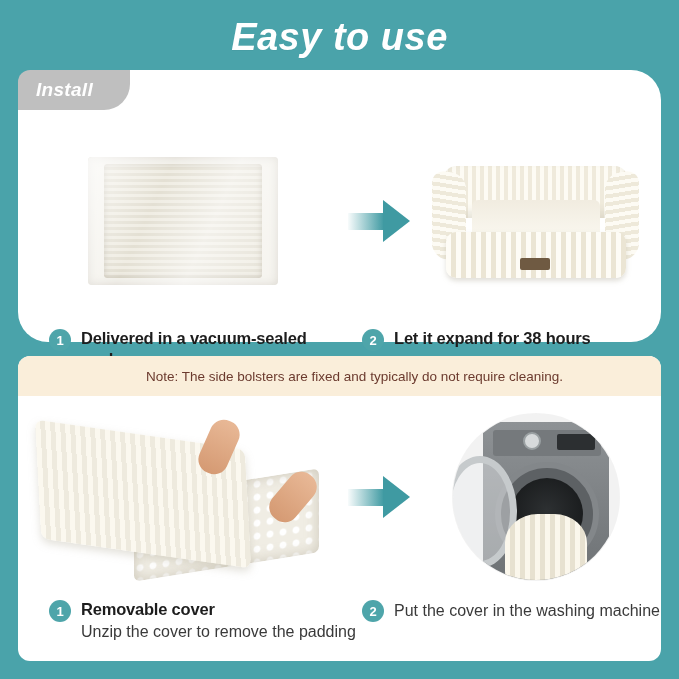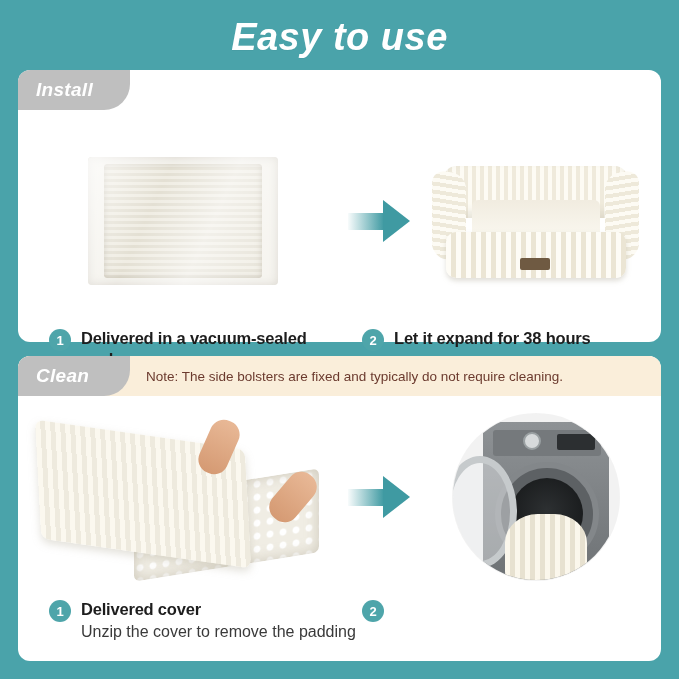--- a/index.html
+++ b/index.html
@@ -31,21 +31,21 @@
   }
 
   
   .card {
     position: absolute;
     left: 18px;
     width: 643px;
     background: #ffffff;
     border-radius: 12px;
   }
-  #card-install { top: 70px;  height: 272px; }
+  #card-install { top: 70px;  height: 272px; border-radius: 30px; }
   #card-clean   { top: 356px; height: 305px; }
 
   
   .section-badge {
     position: absolute;
     top: 0;
     left: 0;
     width: 112px;
     height: 40px;
     background: #bfbfbf;
@@ -374,21 +374,20 @@
 
   </div>
 </div>
 
 <div class="card" id="card-clean">
 
   <div class="clean-banner">
     <span class="clean-banner-text">Note: The side bolsters are fixed and typically do not require cleaning.</span>
   </div>
 
-  <div class="section-badge">Clean</div>
 
   <div class="img-row" id="clean-imgs">
 
     <div class="img-cell" style="width:330px;">
       <div class="coverfoam">
         <div class="foam"></div>
         <div class="cover"></div>
         <div class="hand1"></div>
         <div class="hand2"></div>
       </div>
@@ -412,25 +411,26 @@
       </div>
     </div>
 
   </div>
 
   <div class="steps" id="clean-steps">
 
     <div class="step step-left">
       <div class="num">1</div>
       <div class="step-body">
-        <div class="step-title">Delivered cover</div>
+        <div class="step-title">Removable cover</div>
         <div class="step-sub">Unzip the cover to remove the padding</div>
       </div>
     </div>
 
     <div class="step step-right">
       <div class="num">2</div>
       <div class="step-body">
+        <div class="step-sub">Put the cover in the washing machine</div>
       </div>
     </div>
 
   </div>
 </div>
 
 </body></html>

